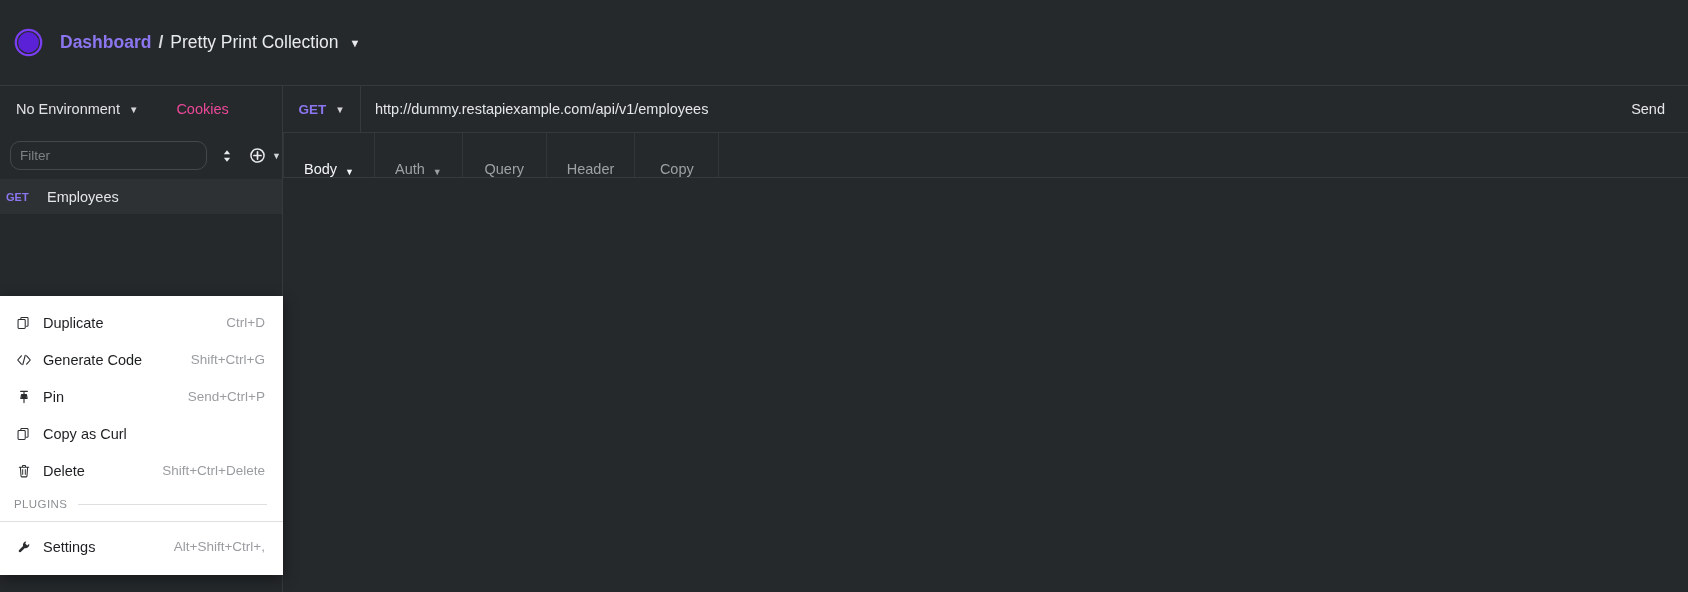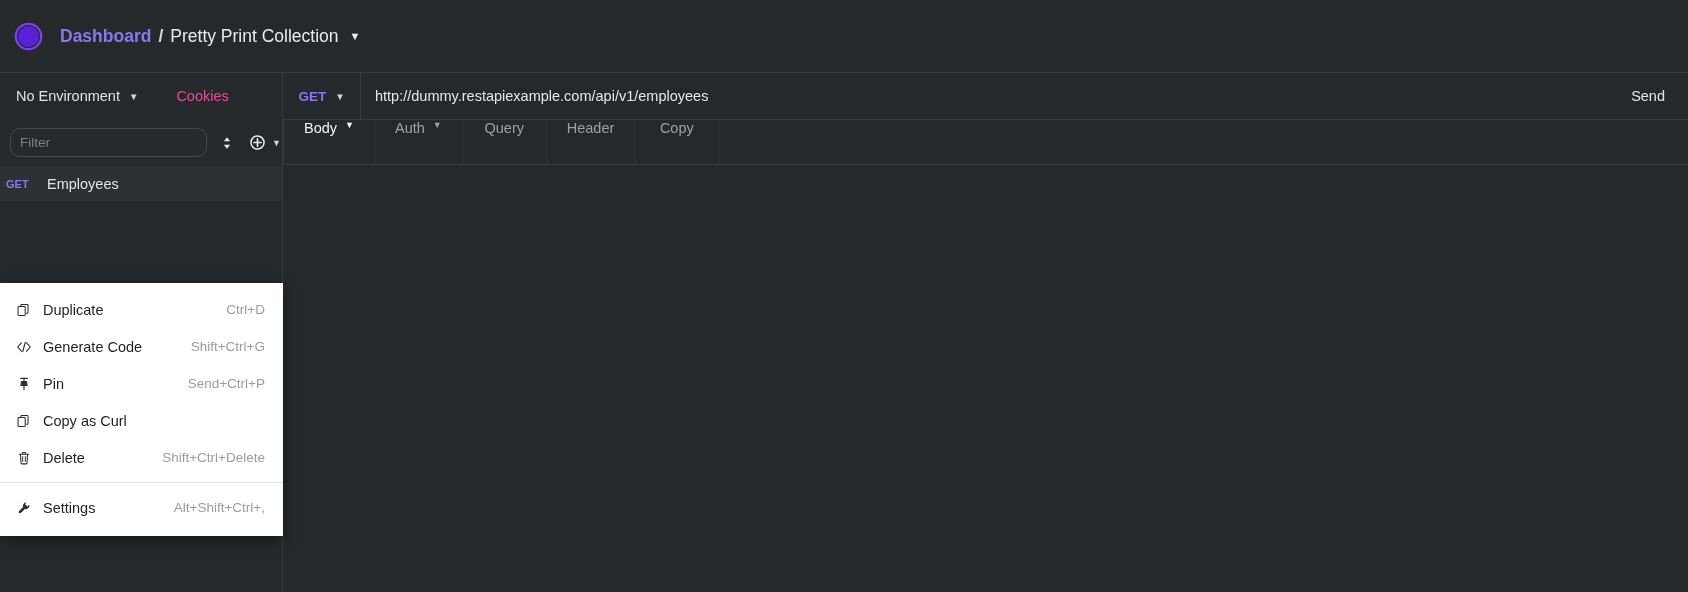--- a/index.html
+++ b/index.html
@@ -6,21 +6,21 @@
   html, body {
     width: 1688px; height: 592px;
     background: #26292c;
     font-family: "Liberation Sans", sans-serif;
     overflow: hidden;
   }
   body { position: relative; }
 
   
   #app-header {
-    height: 73px;
+    height: 86px;
     background: #26292c;
     border-bottom: 1px solid #363a3d;
     display: flex;
     align-items: center;
     padding-left: 14px;
   }
   #logo-icon { width: 29px; height: 29px; flex: 0 0 auto; }
   #breadcrumb {
     display: flex; align-items: center;
     margin-left: 17px;
@@ -146,21 +146,21 @@
     display: flex; align-items: center; padding: 0 23px;
     color: #e4e6e8; font-size: 14.5px; cursor: pointer;
     background: transparent; border: none;
     font-family: "Liberation Sans", sans-serif;
   }
   #tab-bar {
     height: 45px; display: flex; align-items: stretch;
     border-bottom: 1px solid #363a3d;
   }
   .tab {
-    display: flex; align-items: flex-start; justify-content: center;
+    display: flex; align-items: flex-end; justify-content: center;
     padding: 0 20px; min-width: 84px;
     cursor: pointer; font-size: 14.5px; color: #9da1a4;
     border-right: 1px solid #323639;
     gap: 8px;
   }
   .tab:first-child { border-left: 1px solid #323639; }
   .tab.active { color: #f2f4f6; }
   .tab .caret { font-size: 9px; }
   #body-area { flex: 1 1 auto; background: #26292c; }
 </style>
@@ -274,20 +274,24 @@
           <svg viewBox="0 0 16 16" width="14" height="14">
             <path d="M2.6 3.8 H13.4 M6.2 3.8 V2.4 a0.8 0.8 0 0 1 0.8-0.8 h2 a0.8 0.8 0 0 1 0.8 0.8 V3.8" fill="none" stroke="#2b2d2f" stroke-width="1.2" stroke-linecap="round"></path>
             <path d="M3.9 3.8 L4.6 14 a0.8 0.8 0 0 0 0.8 0.7 h5.2 a0.8 0.8 0 0 0 0.8-0.7 L12.1 3.8" fill="none" stroke="#2b2d2f" stroke-width="1.2" stroke-linejoin="round"></path>
             <path d="M6.5 6.4 V11.9 M9.5 6.4 V11.9" stroke="#2b2d2f" stroke-width="1.1" stroke-linecap="round"></path>
           </svg>
         </span>
         <span class="menu-label">Delete</span>
         <span class="menu-shortcut">Shift+Ctrl+Delete</span>
       </div>
 
+      <div class="menu-section">
+        <span class="menu-section-label">PLUGINS</span>
+        <span class="menu-section-rule"></span>
+      </div>
 
 
       <div class="menu-divider"></div>
 
       <div class="menu-item">
         <span class="menu-icon">
           <svg viewBox="0 0 16 16" width="14" height="14">
             <path d="M10.6 1.8 a3.9 3.9 0 0 0-3.7 5.1 L2.2 11.6 a1.5 1.5 0 0 0 2.1 2.1 L9 9.1 a3.9 3.9 0 0 0 4.9-4.9 L11.7 6.4 L9.4 4.1 Z" fill="#2b2d2f"></path>
           </svg>
         </span>

